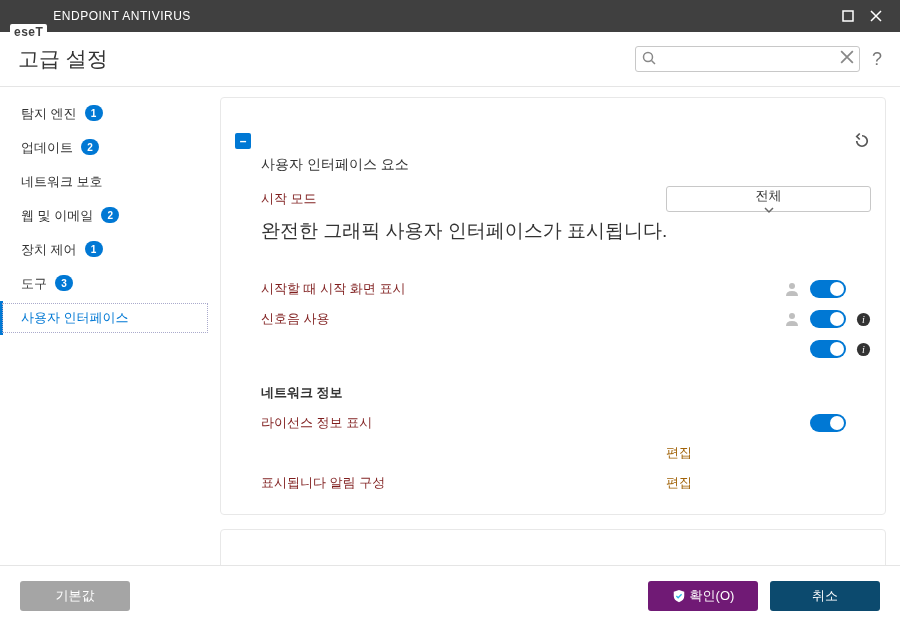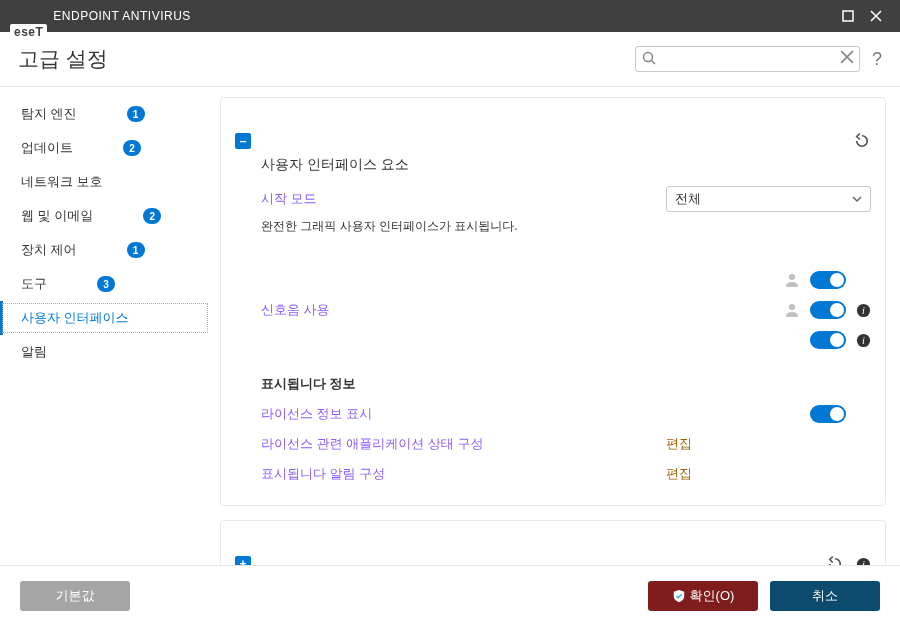--- a/index.html
+++ b/index.html
@@ -16,57 +16,57 @@
     .header-right { margin-left: auto; display: flex; align-items: center; gap: 12px; }
     .search-box { position: relative; width: 225px; }
     .search-input { width: 100%; height: 26px; border: 1px solid #c8c8c8; border-radius: 3px; padding: 0 28px 0 28px; font-size: 13px; }
     .search-icon-left { position: absolute; left: 6px; top: 4px; color: #888; }
     .search-clear { position: absolute; right: 6px; top: 4px; color: #888; cursor: pointer; }
     .help-icon { font-size: 18px; color: #777; cursor: pointer; }
 
     .body { display: flex; height: 478px; }
 
     .sidebar { width: 210px; padding: 10px 0; }
-    .side-item { display: flex; align-items: center; padding: 8px 18px; font-size: 13px; color: #333; cursor: pointer; border-left: 3px solid transparent; gap: 42px; }
+    .side-item { display: flex; padding: 8px 18px; font-size: 13px; color: #333; cursor: pointer; border-left: 3px solid transparent; }
     .side-item.selected { color: #0078D4; border-left: 3px solid #0078D4; background: #fff; outline: 1px dotted #aac; outline-offset: -3px; }
     .badge { display: inline-flex; align-items: center; justify-content: center; min-width: 18px; height: 16px; border-radius: 8px; background: #0078D4; color: #fff; font-size: 10px; font-weight: bold; margin-left: 8px; padding: 0 5px; }
 
     .content { flex: 1; padding: 10px 14px 10px 10px; overflow-y: auto; }
 
     .panel { border: 1px solid #e8e8e8; border-radius: 4px; background: #fff; margin-bottom: 14px; }
     .panel-header { display: flex; align-items: center; padding: 10px 14px; }
     .expand-box { width: 16px; height: 16px; background: #0078D4; color: #fff; display: flex; align-items: center; justify-content: center; font-size: 12px; font-weight: bold; border-radius: 2px; margin-right: 10px; cursor: pointer; }
     .panel-title { font-size: 14px; color: #333; margin-top: 48px; }
     .panel-header-right { margin-left: auto; display: flex; align-items: center; gap: 12px; color: #444; }
     .revert-icon { cursor: pointer; font-size: 18px; }
 
     .panel-body { padding: 0 14px 16px 40px; }
     .row { display: flex; align-items: center; min-height: 30px; padding: 2px 0; }
-    .row-label { font-size: 13px; color: #8b5cf6; }
+    .row-label { font-size: 13px; color: #7f1d1d; }
     .row-controls { margin-left: auto; display: flex; align-items: center; gap: 10px; }
-    .row-desc { font-size: 12px; color: #333; margin: 4px 0 16px 0; }
-
-    .select { width: 205px; height: 26px; border: 1px solid #c8c8c8; border-radius: 3px; display: flex; align-items: center; padding: 0 8px; font-size: 13px; color: #333; cursor: pointer; justify-content: space-between; }
+    .row-desc { font-size: 19px; color: #333; margin: 4px 0 16px 0; }
+
+    .select { width: 205px; height: 26px; border: 1px solid #c8c8c8; border-radius: 3px; display: flex; align-items: center; padding: 0 8px; font-size: 13px; color: #333; cursor: pointer; justify-content: space-between; flex-direction: column; }
     .chev { color: #666; font-size: 11px; }
 
     .toggle { width: 36px; height: 18px; border-radius: 9px; position: relative; cursor: pointer; }
     .toggle.on { background: #0078D4; }
     .toggle::after { content: ""; position: absolute; width: 14px; height: 14px; background: #fff; border-radius: 50%; top: 2px; transition: left 0.15s; }
     .toggle.on::after { right: 2px; }
     .user-icon { color: #bfbfbf; }
     .info-icon { color: #333; font-size: 15px; cursor: pointer; }
     .spacer-info { width: 15px; }
 
     .subheading { font-weight: bold; font-size: 13px; color: #333; margin: 20px 0 6px 0; }
     .link-btn { color: #a16207; font-size: 13px; cursor: pointer; }
 
     .footer { height: 60px; border-top: 1px solid #e5e5e5; display: flex; align-items: center; padding: 8px 20px; gap: 12px; }
     .btn { height: 30px; min-width: 110px; border-radius: 3px; display: flex; align-items: center; justify-content: center; font-size: 13px; cursor: pointer; padding: 0 18px; }
     .btn-default { background: #a5a5a5; color: #fff; }
-    .btn-primary { background: #7f1d1d; color: #fff; gap: 4px; }
+    .btn-primary { background: #701a75; color: #fff; gap: 4px; }
     .btn-primary .shield { font-size: 14px; }
     .btn-cancel { background: #0c4a6e; color: #fff; }
     .footer-spacer { flex: 1; }
 
     svg { display: block; }
   </style>
 </head>
 <body>
 
 <div class="titlebar">
@@ -130,23 +130,20 @@
       <span>장치 제어</span>
       <span class="badge">1</span>
     </div>
     <div class="side-item">
       <span>도구</span>
       <span class="badge">3</span>
     </div>
     <div class="side-item selected">
       <span>사용자 인터페이스</span>
     </div>
-    <div class="side-item">
-      <span>알림</span>
-    </div>
   </div>
 
   <div class="content">
 
     <div class="panel">
       <div class="panel-header">
         <div class="expand-box">–</div>
         <div class="panel-title">사용자 인터페이스 요소</div>
         <div class="panel-header-right">
           <span class="revert-icon">
@@ -169,20 +166,21 @@
                   </svg>
               </span>
             </div>
           </div>
         </div>
         <div class="row-desc">완전한 그래픽 사용자 인터페이스가 표시됩니다.</div>
 
         <div style="height:14px"></div>
 
         <div class="row">
+          <span class="row-label">시작할 때 시작 화면 표시</span>
           <div class="row-controls">
             <span class="user-icon">
               <svg width="16" height="16" viewBox="0 0 16 16">
                   <circle cx="8" cy="5" r="3" fill="#bfbfbf"></circle>
                   <path d="M2 15 Q2 10 8 10 Q14 10 14 15 Z" fill="#bfbfbf"></path>
                 </svg>
             </span>
             <div class="toggle on"></div>
             <span class="spacer-info"></span>
           </div>
@@ -212,32 +210,31 @@
             <div class="toggle on"></div>
             <span class="info-icon">
               <svg width="15" height="15" viewBox="0 0 16 16">
                   <circle cx="8" cy="8" r="7" fill="#333"></circle>
                   <text x="8" y="12" text-anchor="middle" fill="#fff" font-size="11" font-family="serif" font-style="italic">i</text>
                 </svg>
             </span>
           </div>
         </div>
 
-        <div class="subheading">표시됩니다 정보</div>
+        <div class="subheading">네트워크 정보</div>
 
         <div class="row">
           <span class="row-label">라이선스 정보 표시</span>
           <div class="row-controls">
             <div class="toggle on"></div>
             <span class="spacer-info"></span>
           </div>
         </div>
 
         <div class="row">
-          <span class="row-label">라이선스 관련 애플리케이션 상태 구성</span>
           <div class="row-controls" style="width:205px; justify-content:flex-start;">
             <span class="link-btn">편집</span>
           </div>
         </div>
 
         <div class="row">
           <span class="row-label">표시됩니다 알림 구성</span>
           <div class="row-controls" style="width:205px; justify-content:flex-start;">
             <span class="link-btn">편집</span>
           </div>

